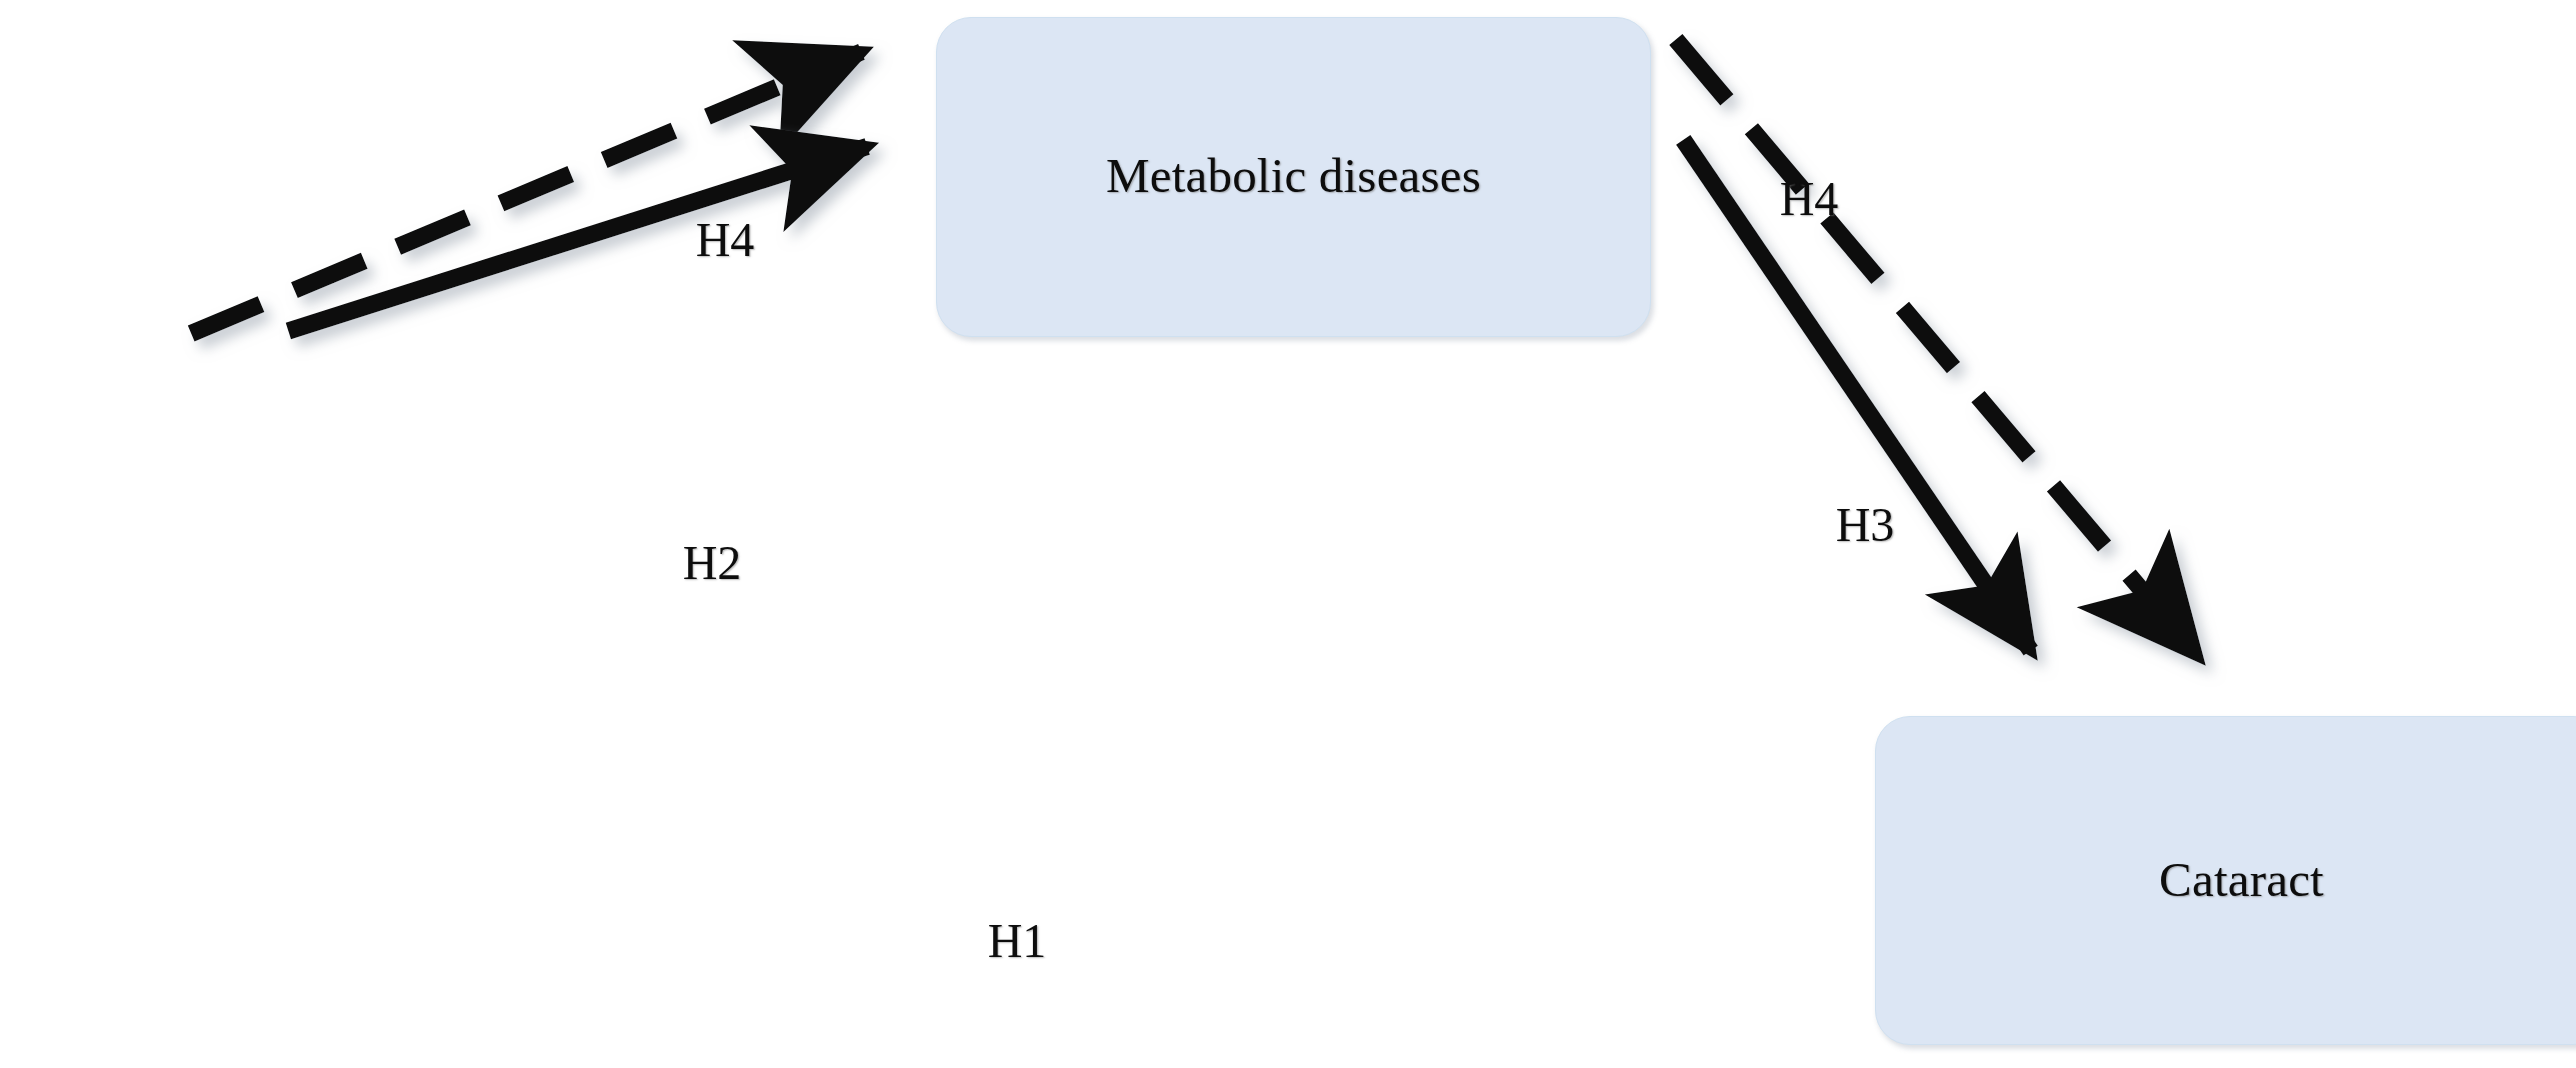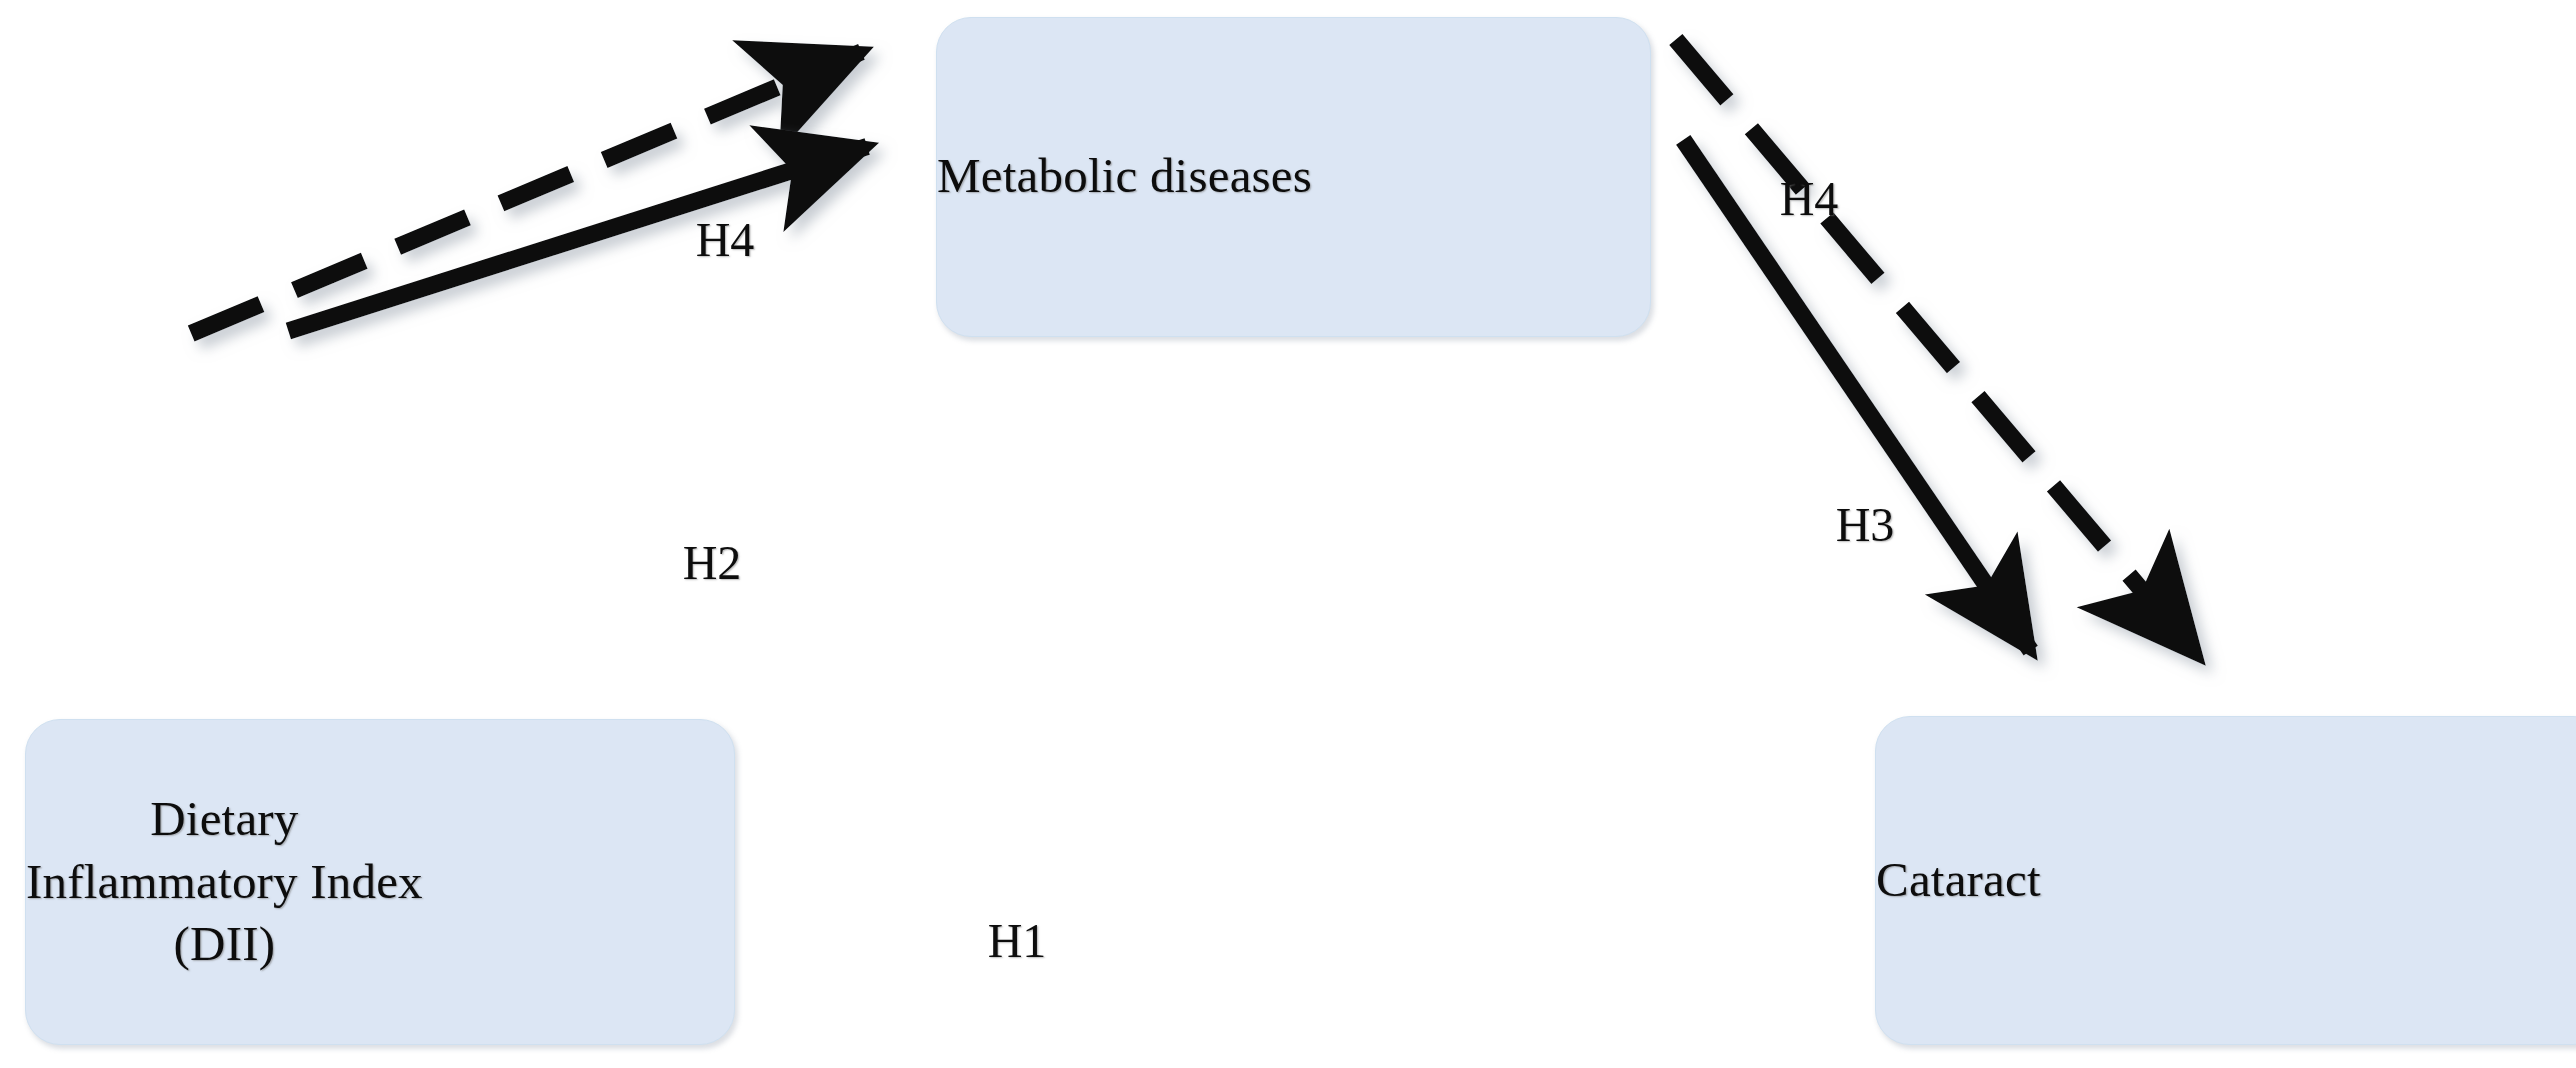--- a/index.html
+++ b/index.html
@@ -28,20 +28,21 @@
     display: block;
   }
   .node-box {
     position: absolute;
     box-sizing: border-box;
     background: #dce6f4;
     border: 1.6px solid #cfe0f0;
     border-radius: 35px;
     display: flex;
     align-items: center;
+    justify-content: center;
     text-align: center;
     color: #0d0d0d;
     font-family: "Liberation Serif", "DejaVu Serif", serif;
     box-shadow: 2.5px 3.3px 5.8px rgba(140,150,165,0.30);
   }
   .node-label {
     font-size: 49px;
     line-height: 1.28;
     letter-spacing: 0.2px;
     font-weight: 400;
@@ -116,25 +117,20 @@
     <g filter="url(#softshadow)">
       <path d="M 2035 48 L 2668 796" stroke="#111111" stroke-width="21" fill="none" stroke-dasharray="96 46" stroke-linecap="butt" marker-end="url(#arrow-dashed)"></path>
     </g>
 
     <g filter="url(#softshadow)">
       <path d="M 1096 1141 L 1184 1141" stroke="#111111" stroke-width="21" fill="none" stroke-linecap="butt"></path>
       <path d="M 1289 1141 L 2066 1141" stroke="#111111" stroke-width="21" fill="none" stroke-linecap="butt" marker-end="url(#arrow-solid)"></path>
     </g>
   </svg>
 
-  <div class="node-box" id="node-dii">
-    <span class="node-label">Dietary
-Inflammatory Index
-(DII)</span>
-  </div>
 
   <div class="node-box" id="node-metabolic">
     <span class="node-label">Metabolic diseases</span>
   </div>
 
   <div class="node-box" id="node-cataract">
     <span class="node-label">Cataract</span>
   </div>
 
   <div class="edge-label" id="label-h4-left">H4</div>

